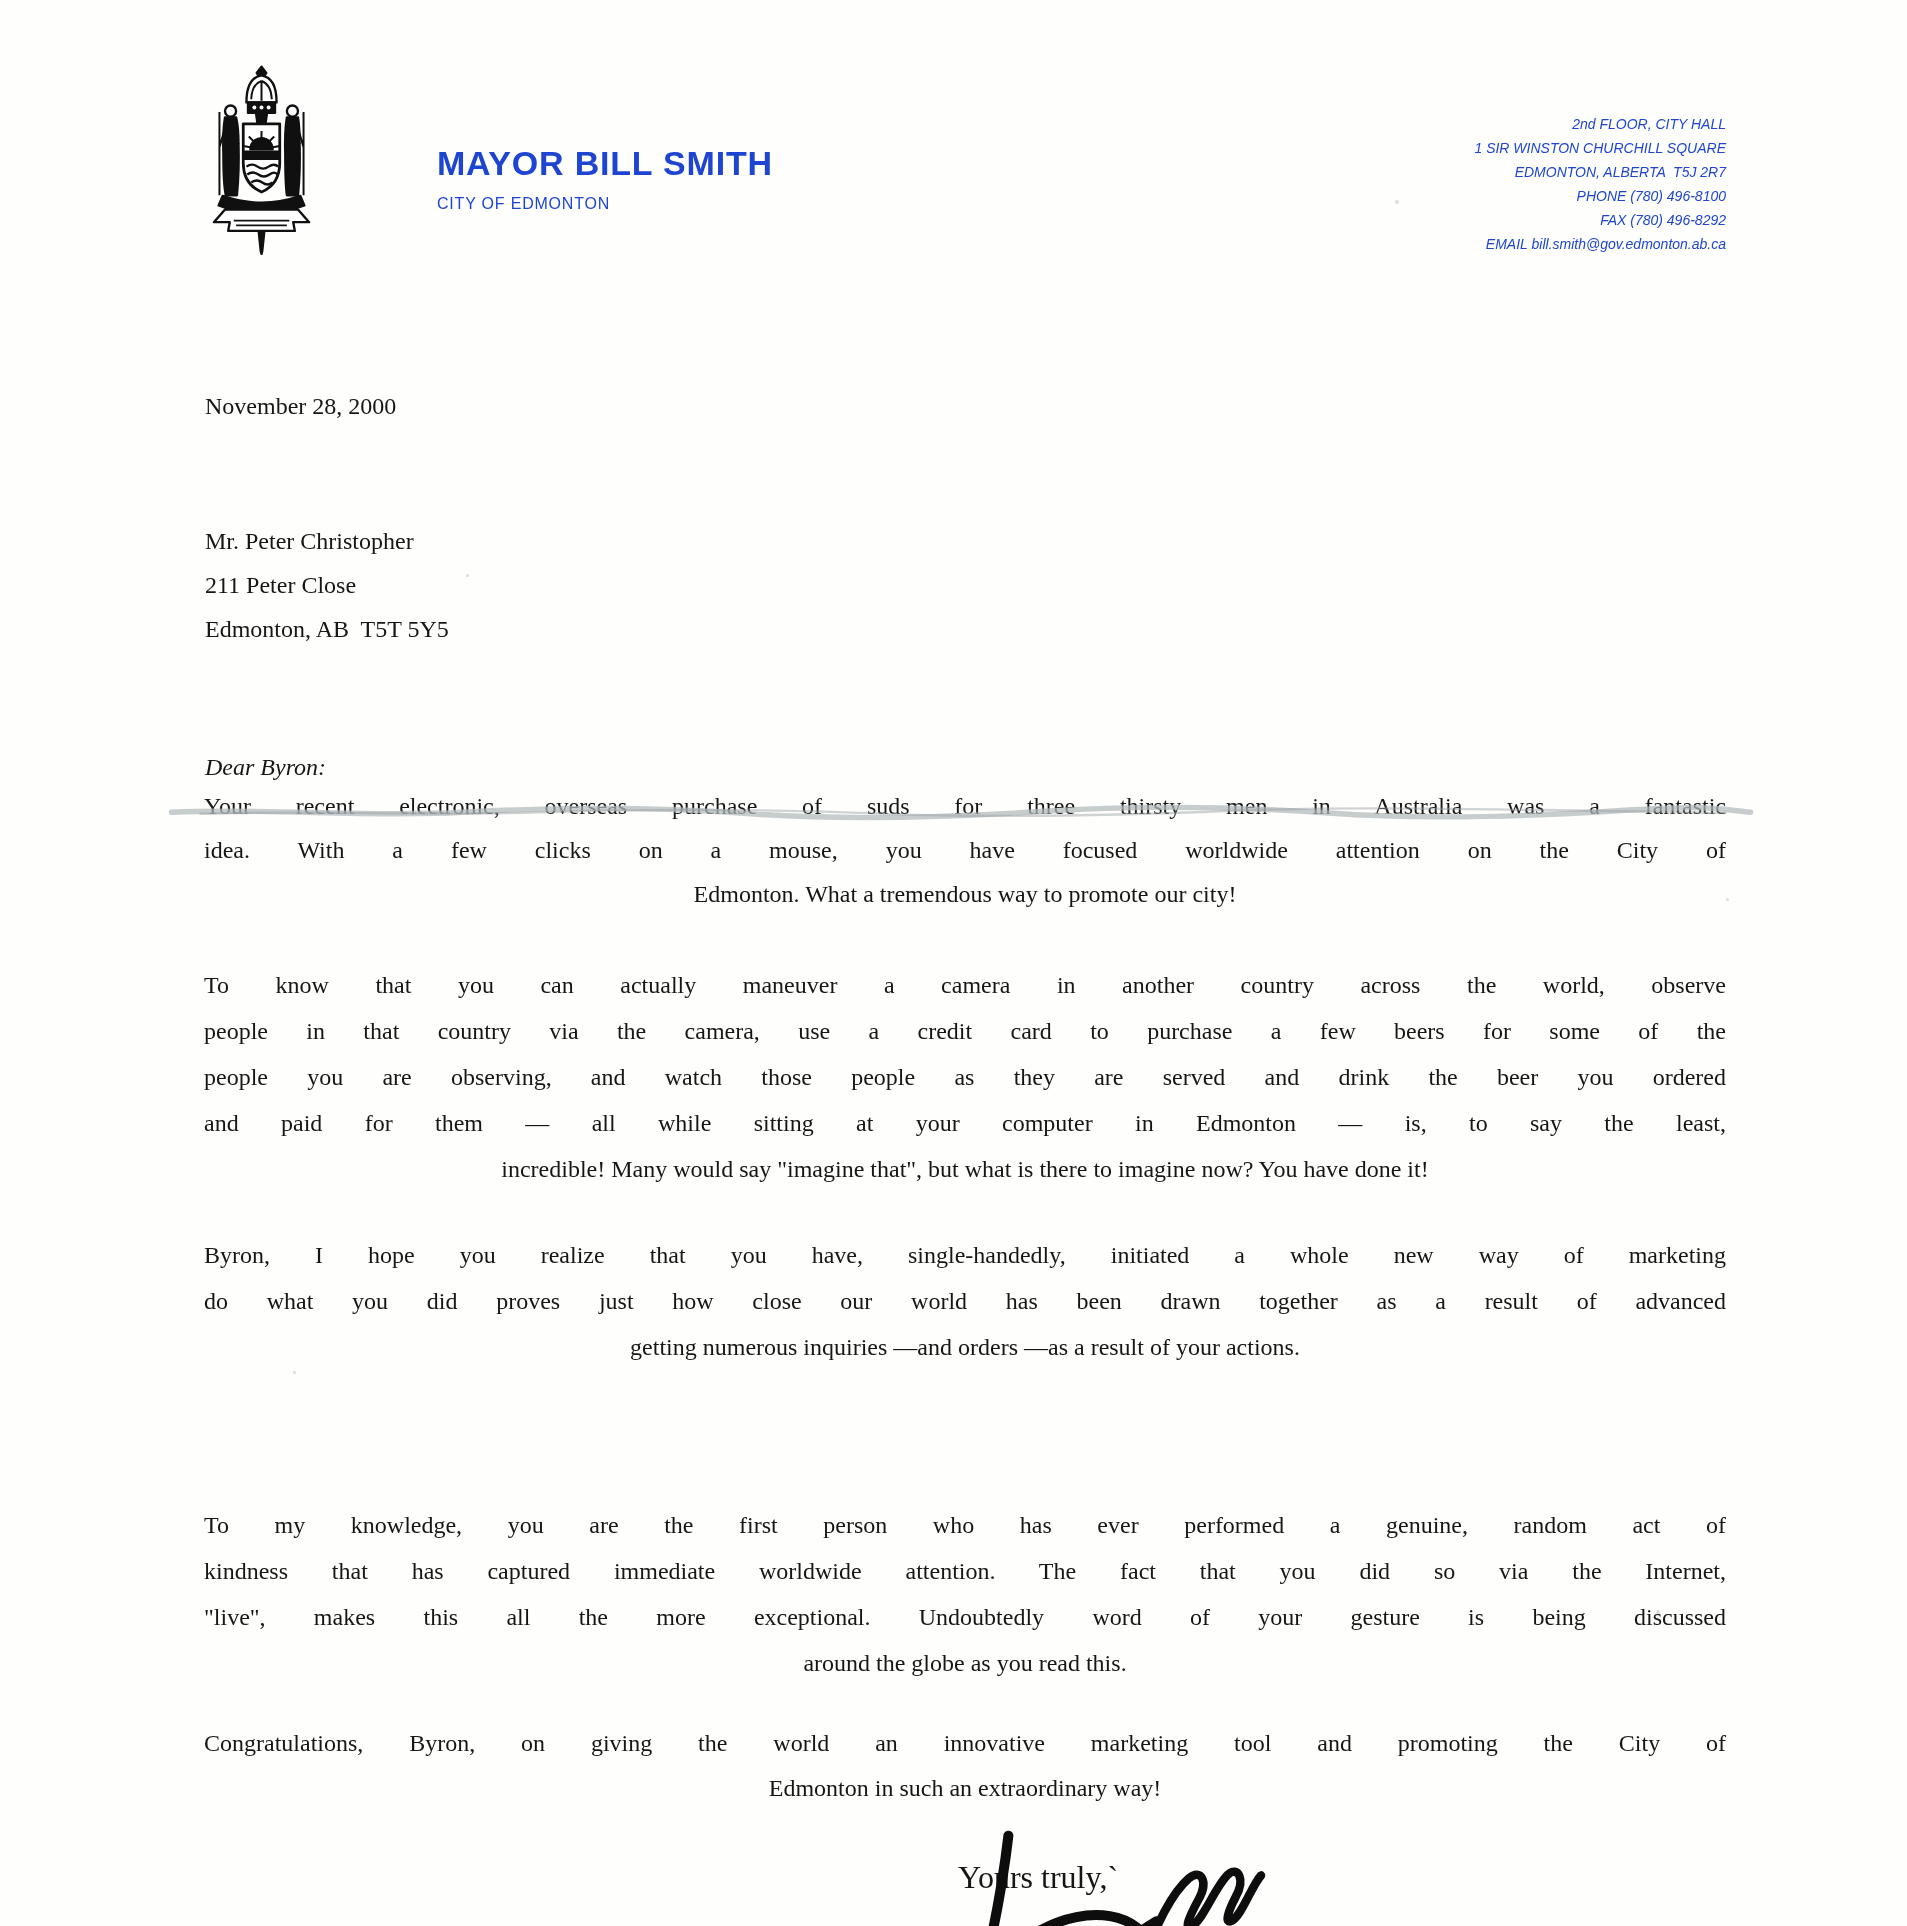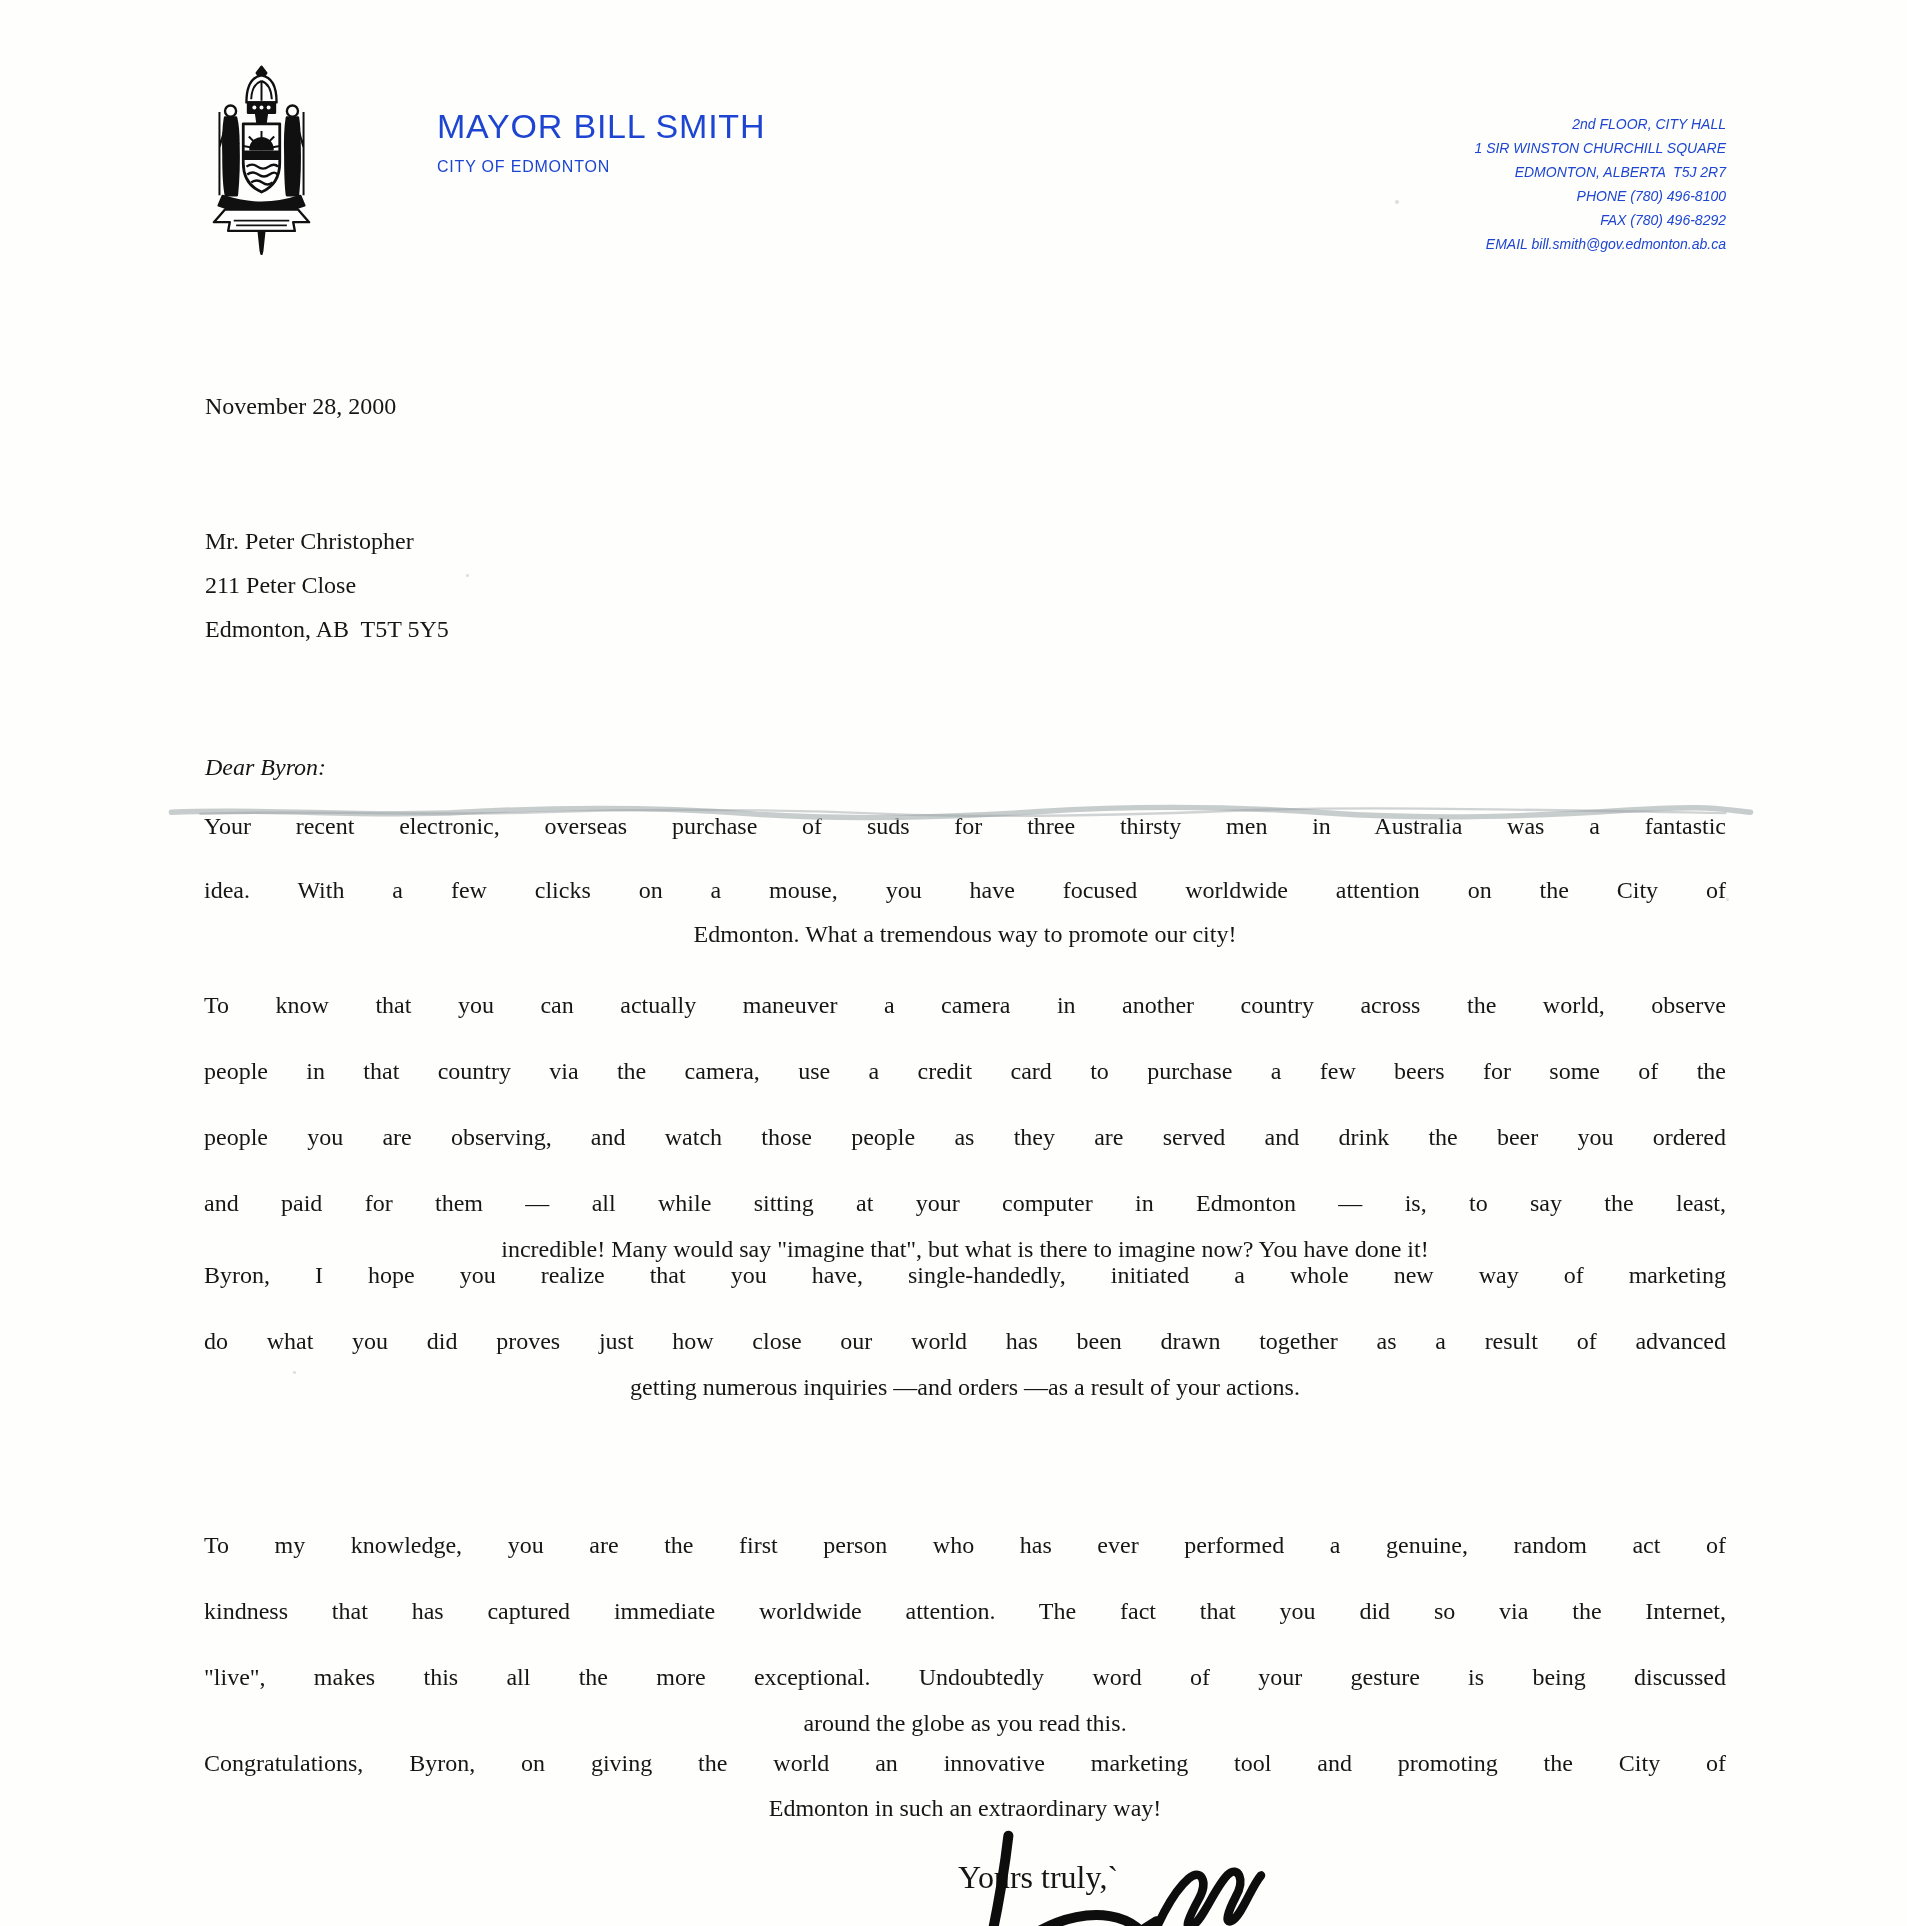--- a/index.html
+++ b/index.html
@@ -7,33 +7,33 @@
     position:relative;
     width:1907px;height:2403px;
     background:#fefefc;
     overflow:hidden;
     font-family:"Liberation Serif", serif;
     color:#161616;
   }
   
   .crest{position:absolute;left:202px;top:62px;width:119px;height:195px;}
   .brand{position:absolute;left:437px;top:107px;font-family:"Liberation Sans", sans-serif;}
-  .brand-name{font-size:34px;font-weight:normal;letter-spacing:0.8px;line-height:39px;}
+  .brand-name{font-size:34px;font-weight:bold;letter-spacing:0.8px;line-height:39px;margin-top:37px;}
   .brand-org{font-size:16px;letter-spacing:0.8px;line-height:28px;margin-top:7px;}
   .office{
     position:absolute;right:181px;top:112px;
     font-family:"Liberation Sans", sans-serif;
     font-size:14px;line-height:24px;text-align:right;font-style:italic;
   }
   .office .addr-line{white-space:pre;}
   
   .abs{position:absolute;}
   .body-text{font-size:24px;line-height:44px;}
   .col{left:204px;width:1522px;}
-  .jline{text-align:justify;text-align-last:justify;margin-top:20px;}
+  .jline{text-align:justify;text-align-last:justify;}
   .lline{text-align:center;}
   .p1 .ln{line-height:44px;}
   .p2 .ln,.p3 .ln,.p4 .ln{line-height:46px;}
   .p5 .ln{line-height:45px;}
   .pre{white-space:pre;}
   
   .closing{left:958px;top:1858px;font-size:32px;line-height:39px;}
   .overlay-svg{position:absolute;left:0;top:0;pointer-events:none;}
   .blue{color:#1d45d2;}
   

